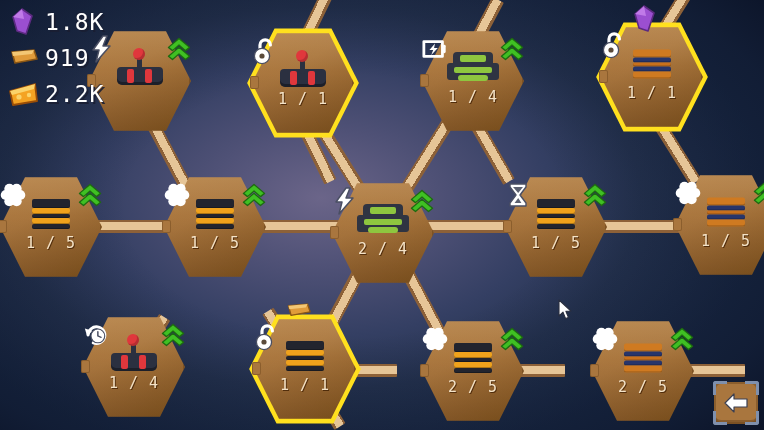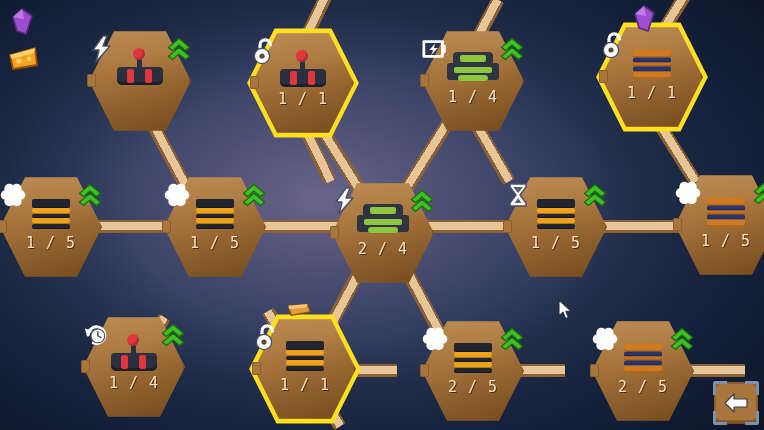--- a/index.html
+++ b/index.html
@@ -555,32 +555,45 @@
   <div id="hud">
       <div class="res">
         <div class="ico">
           <div class="chip">
             <svg width="26" height="28" viewBox="0 0 26 28">
               <path d="M12 1 L22 8 L16 26 L7 23 L3 9 Z" fill="#9b4fd0" stroke="#5c2a80" stroke-width="1.6" stroke-linejoin="round" stroke-linecap="round"></path>
               <path d="M12 1 L14 11 L3 9 Z" fill="#c07ae8"></path>
             </svg>
           </div>
         </div>
+        <div class="val">1.8K</div>
+      </div>
+      <div class="res">
+        <div class="ico">
+          <div class="chip">
+            <svg width="30" height="20" viewBox="0 0 30 20">
+              <path d="M4 4 L26 2 L29 11 L7 15 Z" fill="#e09b3a" stroke="#8a5614" stroke-width="1.6" stroke-linejoin="round" stroke-linecap="round"></path>
+              <path d="M4 4 L26 2 L24 6 L5 8 Z" fill="#f3c774"></path>
+            </svg>
+          </div>
+        </div>
+        <div class="val">919</div>
       </div>
       <div class="res">
         <div class="ico">
           <div class="chip">
             <svg width="32" height="26" viewBox="0 0 32 26">
               <path d="M3 10 L28 3 L30 20 L6 24 Z" fill="#f4a323" stroke="#9a4d06" stroke-width="1.8" stroke-linejoin="round" stroke-linecap="round"></path>
               <path d="M3 10 L28 3 L27 8 L5 14 Z" fill="#fbd36a"></path>
               <circle cx="12" cy="16" r="2.6" fill="#fbd36a"></circle>
               <circle cx="22" cy="14" r="2.2" fill="#fbd36a"></circle>
             </svg>
           </div>
         </div>
+        <div class="val">2.2K</div>
       </div>
     </div>
 
   <div id="back">
     <div class="pad"></div>
     <div class="br tl"></div>
     <div class="br tr"></div>
     <div class="br bl"></div>
     <div class="br brr"></div>
     <svg style="position:absolute;left:9px;top:9px" width="26" height="24" viewBox="0 0 26 24">

